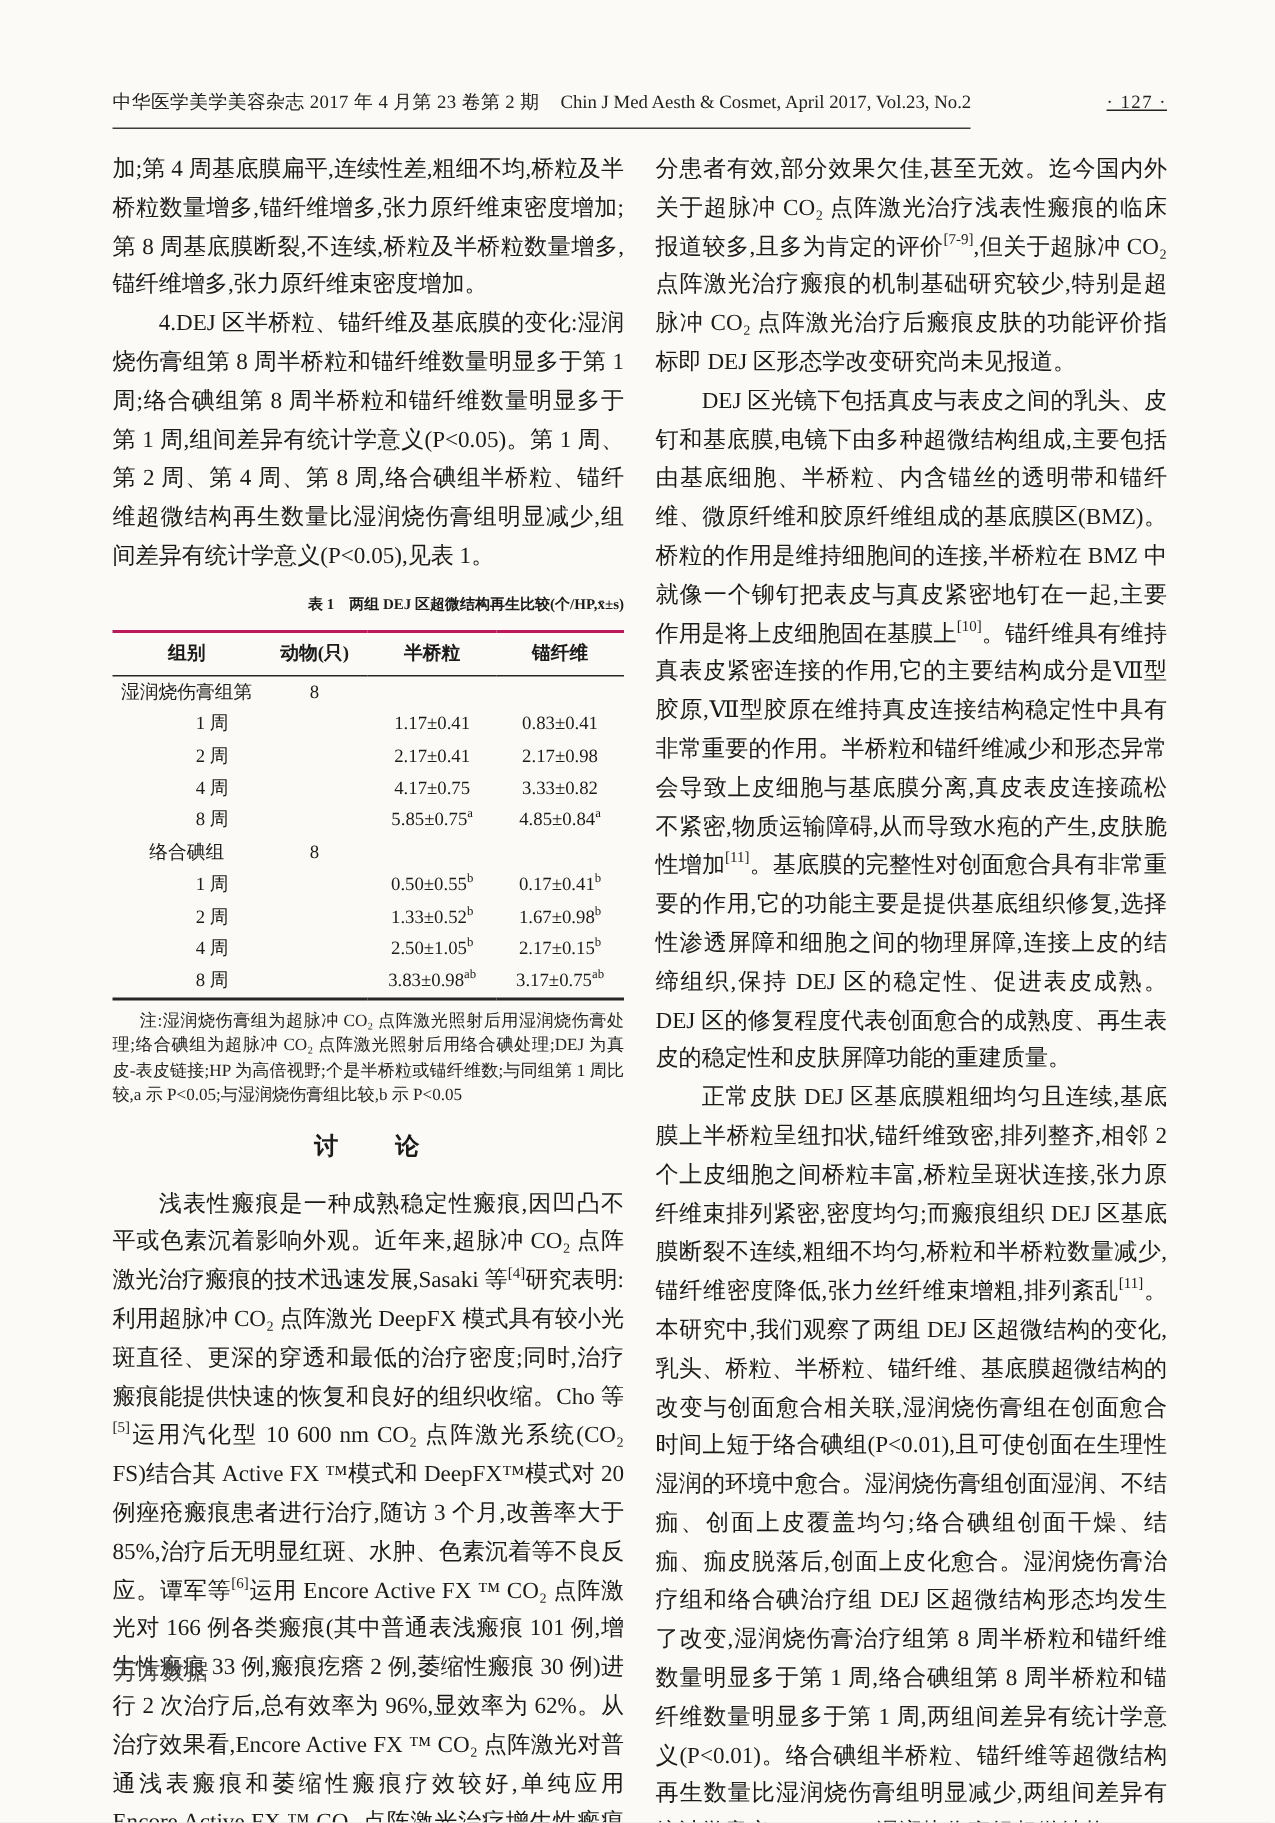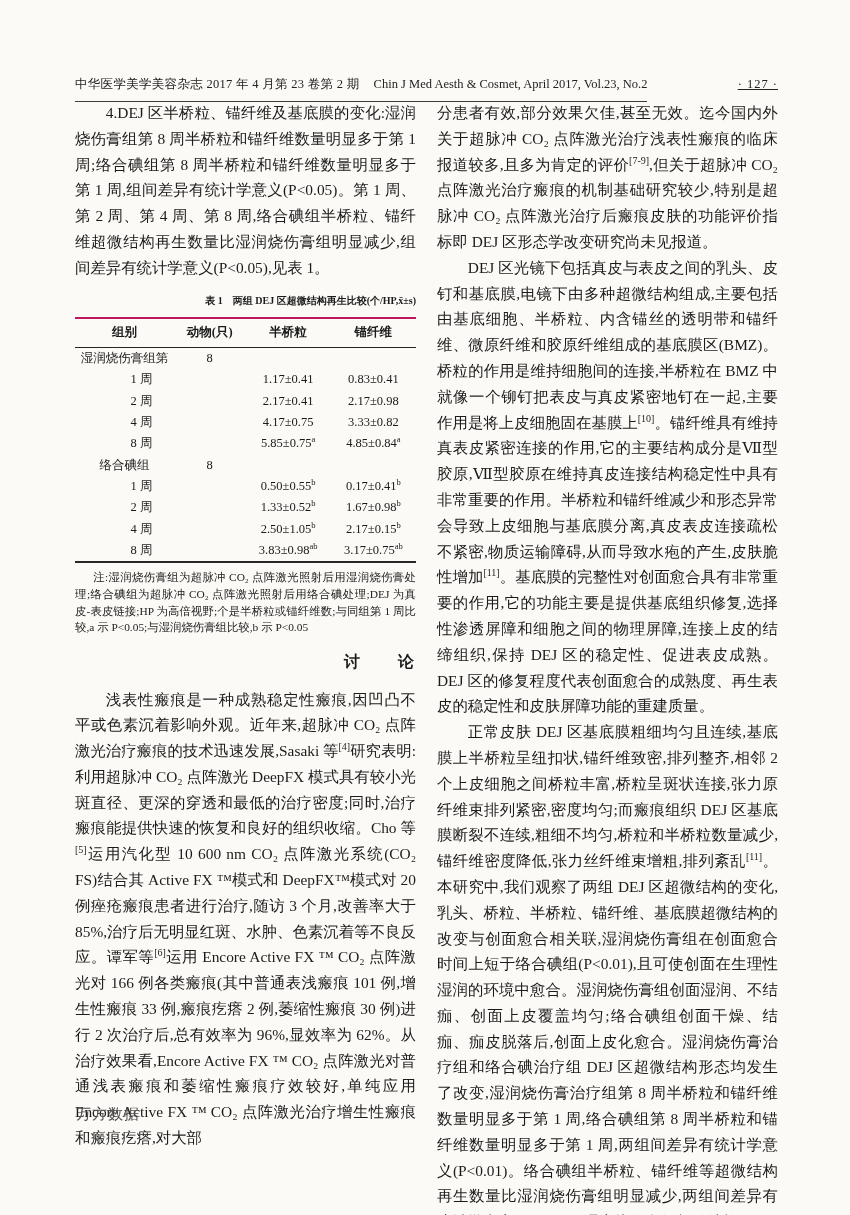--- a/index.html
+++ b/index.html
@@ -7,21 +7,21 @@
     position:relative;
     width:850px;height:1215px;
     background:#fbfaf6;
     font-family:"Liberation Serif","DejaVu Serif",serif;
     color:#1b1b1b;
     overflow:hidden;
     margin:0 auto;
   }
   
   .header{
-    position:absolute;left:75px;top:76px;width:703px;
+    position:absolute;left:75px;top:60px;width:703px;
     display:flex;justify-content:space-between;align-items:flex-start;
     font-size:12.5px;color:#222;white-space:nowrap;
   }
   .header-main{border-bottom:1.2px solid #3d3d3d;padding-bottom:8px;}
   .header-cn{letter-spacing:.3px;}
   .header-en{margin-left:14px;}
   .pageno{margin-top:1px;letter-spacing:1px;text-decoration:underline;}
   
   .col{position:absolute;top:100px;width:341px;font-size:15.4px;line-height:25.8px;text-align:justify;}
   .col-left{left:75px;}
@@ -45,21 +45,21 @@
   td.c-label{text-align:left;padding-left:5px;}
   td.c-label.c-indent{padding-left:34px;}
   table.three-line sup{font-size:8.5px;line-height:0;}
   .col-w1{width:29%;} .col-w2{width:21%;} .col-w3{width:25%;} .col-w4{width:25%;}
   .table-note{
     font-size:11.4px;line-height:16.6px;text-align:justify;
     text-indent:1.6em;margin-top:6px;color:#222;
   }
   
   .section-heading{
-    margin:13px 0 12px;text-align:right;
+    margin:13px 0 12px;text-align:center;
     font-size:16px;font-weight:bold;letter-spacing:2px;
   }
   
   .watermark{
     position:absolute;left:76px;top:1105px;
     font-size:15px;color:#4c4c4c;letter-spacing:1px;
     font-family:"Liberation Sans","DejaVu Sans",sans-serif;
   }
 </style>
 </head>
@@ -68,20 +68,21 @@
 <div class="page">
 
   <div class="header">
     <div class="header-main">
       <span class="header-cn">中华医学美学美容杂志 2017 年 4 月第 23 卷第 2 期</span><span class="header-en">Chin J Med Aesth &amp; Cosmet, April 2017, Vol.23, No.2</span>
     </div>
     <span class="pageno">· 127 ·</span>
   </div>
 
   <div class="col col-left">
+    <p>加;第 4 周基底膜扁平,连续性差,粗细不均,桥粒及半桥粒数量增多,锚纤维增多,张力原纤维束密度增加;第 8 周基底膜断裂,不连续,桥粒及半桥粒数量增多,锚纤维增多,张力原纤维束密度增加。</p>
     <p class="indent">4.DEJ 区半桥粒、锚纤维及基底膜的变化:湿润烧伤膏组第 8 周半桥粒和锚纤维数量明显多于第 1 周;络合碘组第 8 周半桥粒和锚纤维数量明显多于第 1 周,组间差异有统计学意义(P&lt;0.05)。第 1 周、第 2 周、第 4 周、第 8 周,络合碘组半桥粒、锚纤维超微结构再生数量比湿润烧伤膏组明显减少,组间差异有统计学意义(P&lt;0.05),见表 1。</p>
 
     <div class="table-block">
       <div class="table-title">表 1　两组 DEJ 区超微结构再生比较(个/HP,x̄±s)</div>
       <table class="three-line">
         <colgroup>
           <col class="col-w1">
             <col class="col-w2">
             <col class="col-w3">
             <col class="col-w4">

